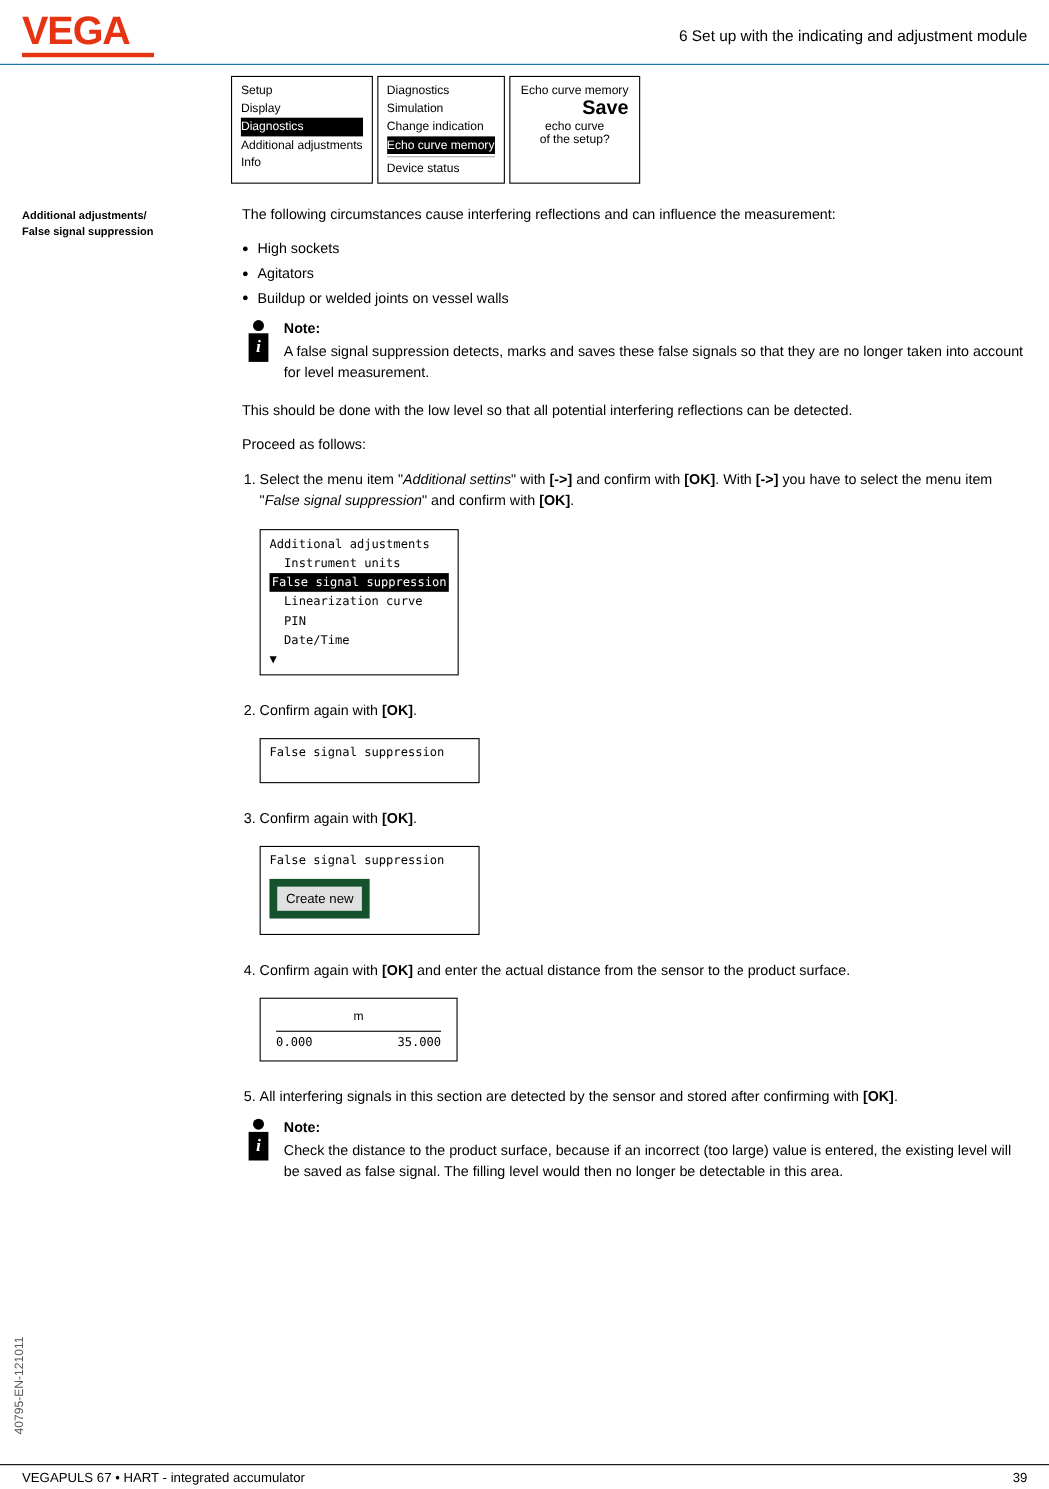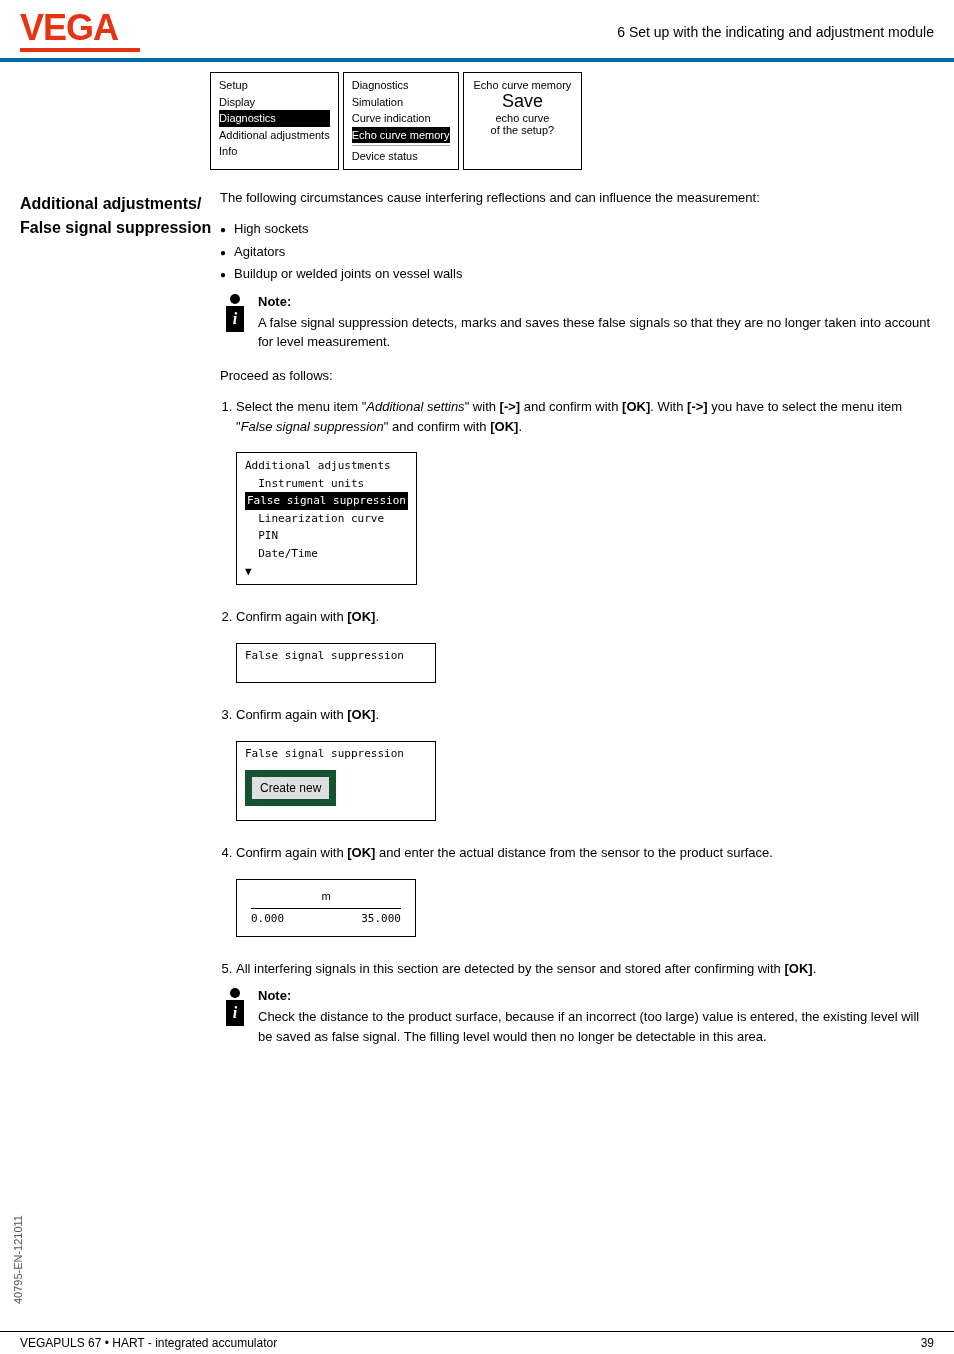--- a/index.html
+++ b/index.html
@@ -11,21 +11,21 @@
       width: 954px;
       min-height: 1354px;
       position: relative;
     }
 
     
     .header {
       display: flex;
       align-items: flex-start;
       padding: 10px 20px 6px 20px;
-      border-bottom: 4px solid #0369a1;
+      border-bottom: 1px solid #0369a1;
       margin-bottom: 10px;
     }
     .logo-area {
       flex: 0 0 120px;
     }
     .logo-text {
       font-size: 36px;
       font-weight: 900;
       font-family: Arial, sans-serif;
       letter-spacing: -1px;
@@ -71,32 +71,33 @@
       font-size: 11px;
       text-align: center;
       min-width: 110px;
     }
     .menu-box-save .save-title {
       font-size: 11px;
       display: block;
     }
     .menu-box-save .save-big {
       font-size: 18px;
-      font-weight: normal;
-      display: block;
+      font-weight: bold;
+      display: block;
+      text-align: right;
     }
     .menu-box-save .save-sub {
       font-size: 11px;
       display: block;
     }
 
     
     .section-label {
       font-weight: bold;
-      font-size: 16px;
+      font-size: 10px;
       line-height: 1.5;
       margin-bottom: 22px;
       padding-top: 4px;
     }
 
     
     .content-section {
       margin-bottom: 12px;
     }
     .content-section p {
@@ -338,21 +339,21 @@
       <div>Setup</div>
       <div>Display</div>
       <div class="menu-item-highlighted">Diagnostics</div>
       <div>Additional adjustments</div>
       <div>Info</div>
     </div>
 
     <div class="menu-box">
       <div>Diagnostics</div>
       <div>Simulation</div>
-      <div>Curve indication</div>
+      <div>Change indication</div>
       <div class="menu-item-highlighted">Echo curve memory</div>
       <div style="border-top:1px solid #aaa; margin:2px 0;"></div>
       <div>Device status</div>
     </div>
 
     <div class="menu-box-save">
       <span class="save-title">Echo curve memory</span>
       <span class="save-big">Save</span>
       <span>echo curve</span>
       <span class="save-sub">of the setup?</span>
@@ -390,20 +391,23 @@
         <div class="note-icon">
           <div class="note-dot"></div>
           <div class="note-i">i</div>
         </div>
         <div class="note-content">
           <strong>Note:</strong>
           <p>A false signal suppression detects, marks and saves these false signals so that they are no longer taken into account for level measurement.</p>
         </div>
       </div>
 
+      <div class="content-section">
+        <p>This should be done with the low level so that all potential interfering reflections can be detected.</p>
+      </div>
 
       <div class="content-section">
         <p>Proceed as follows:</p>
       </div>
 
       <ol class="numbered-list">
 
         <li>
           <span>Select the menu item "<em>Additional settins</em>" with <strong>[-&gt;]</strong> and confirm with <strong>[OK]</strong>. With <strong>[-&gt;]</strong> you have to select the menu item "<em>False signal suppression</em>" and confirm with <strong>[OK]</strong>.</span>
           

